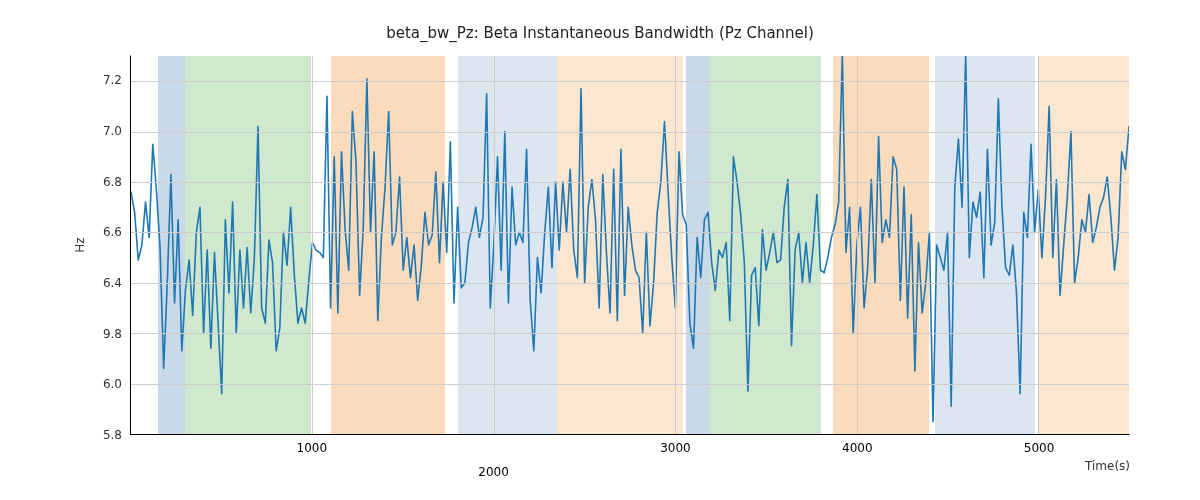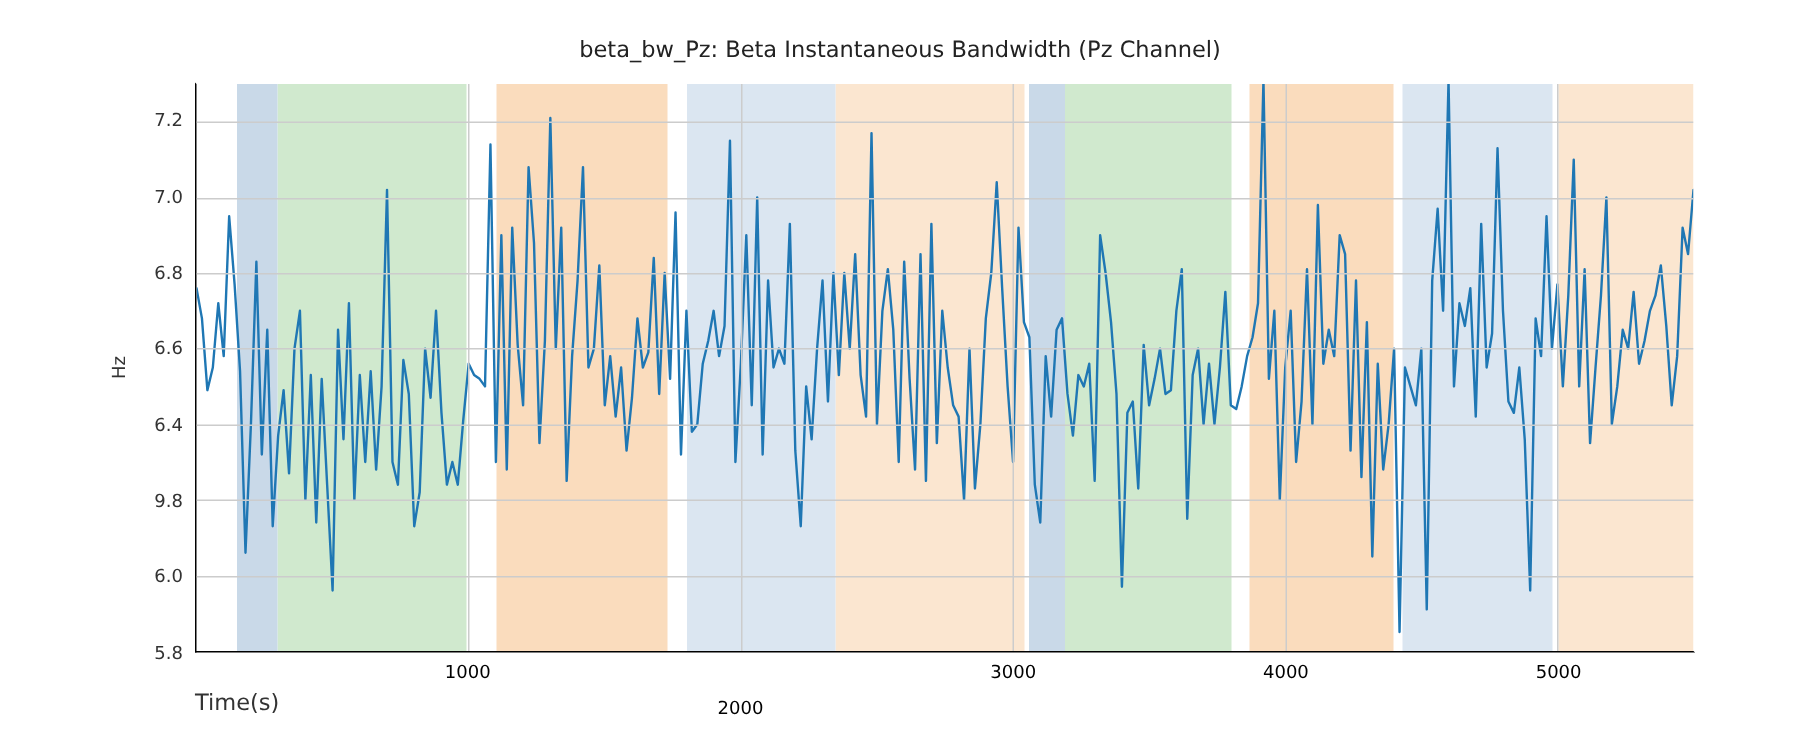--- a/index.html
+++ b/index.html
@@ -73,23 +73,23 @@
     padding-top: 6px;
     font-size: 12px;
     color: #000000;
     white-space: nowrap;
   }
   .xlabel {
     position: absolute;
     top: 100%;
     left: 0;
     width: 100%;
-    text-align: left;
+    text-align: right;
     padding-top: 24px;
-    font-size: 15px;
+    font-size: 12px;
     color: #333333;
   }
   .ylabel {
     position: absolute;
     left: -58px;
     top: 50%;
     transform: translateY(-50%) rotate(-90deg);
     transform-origin: center;
     font-size: 12px;
     color: #333333;

